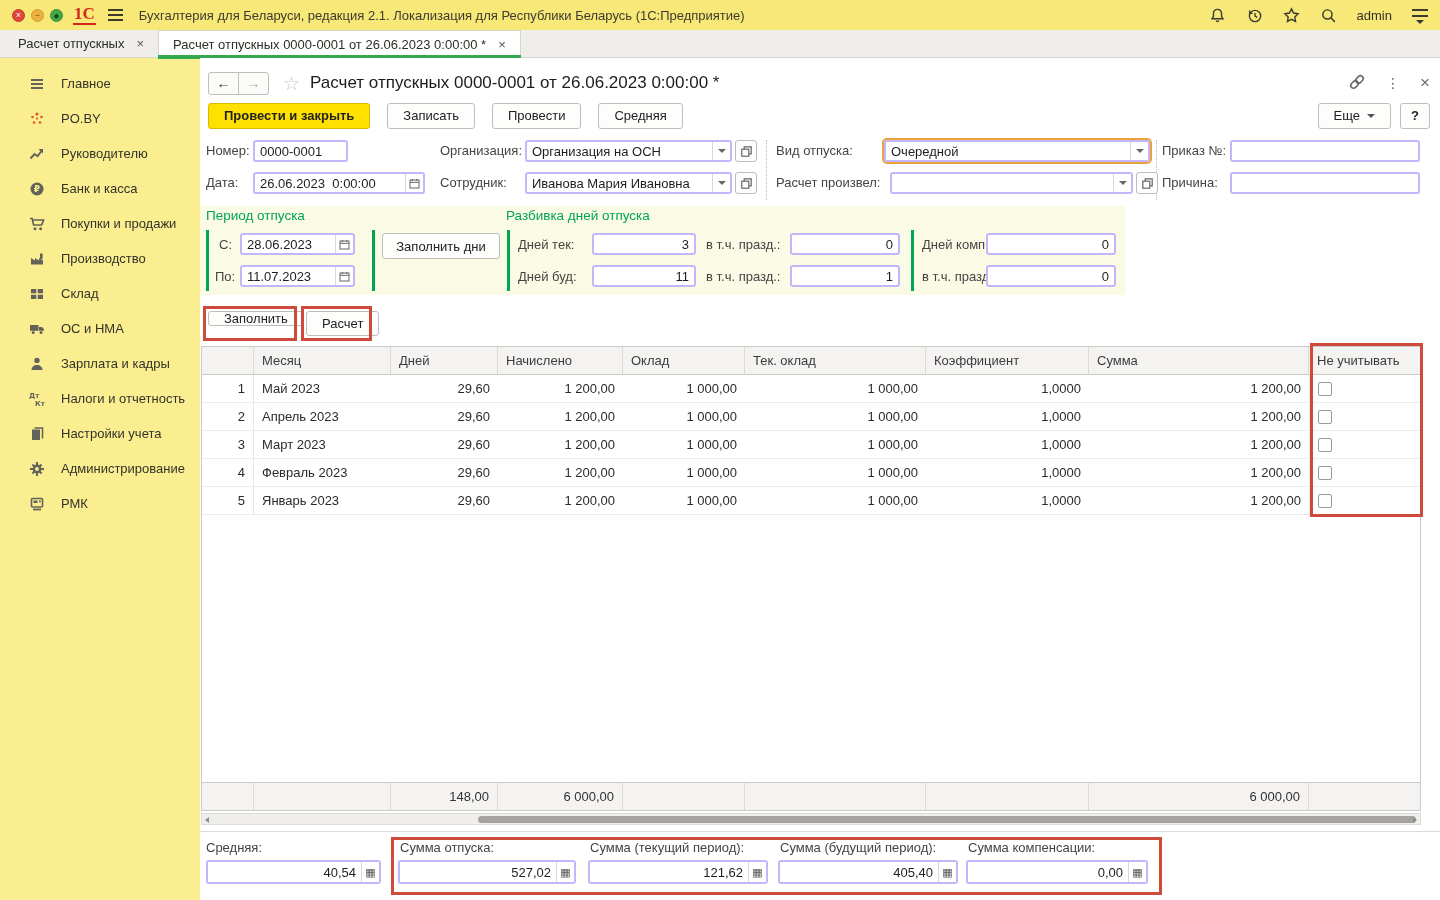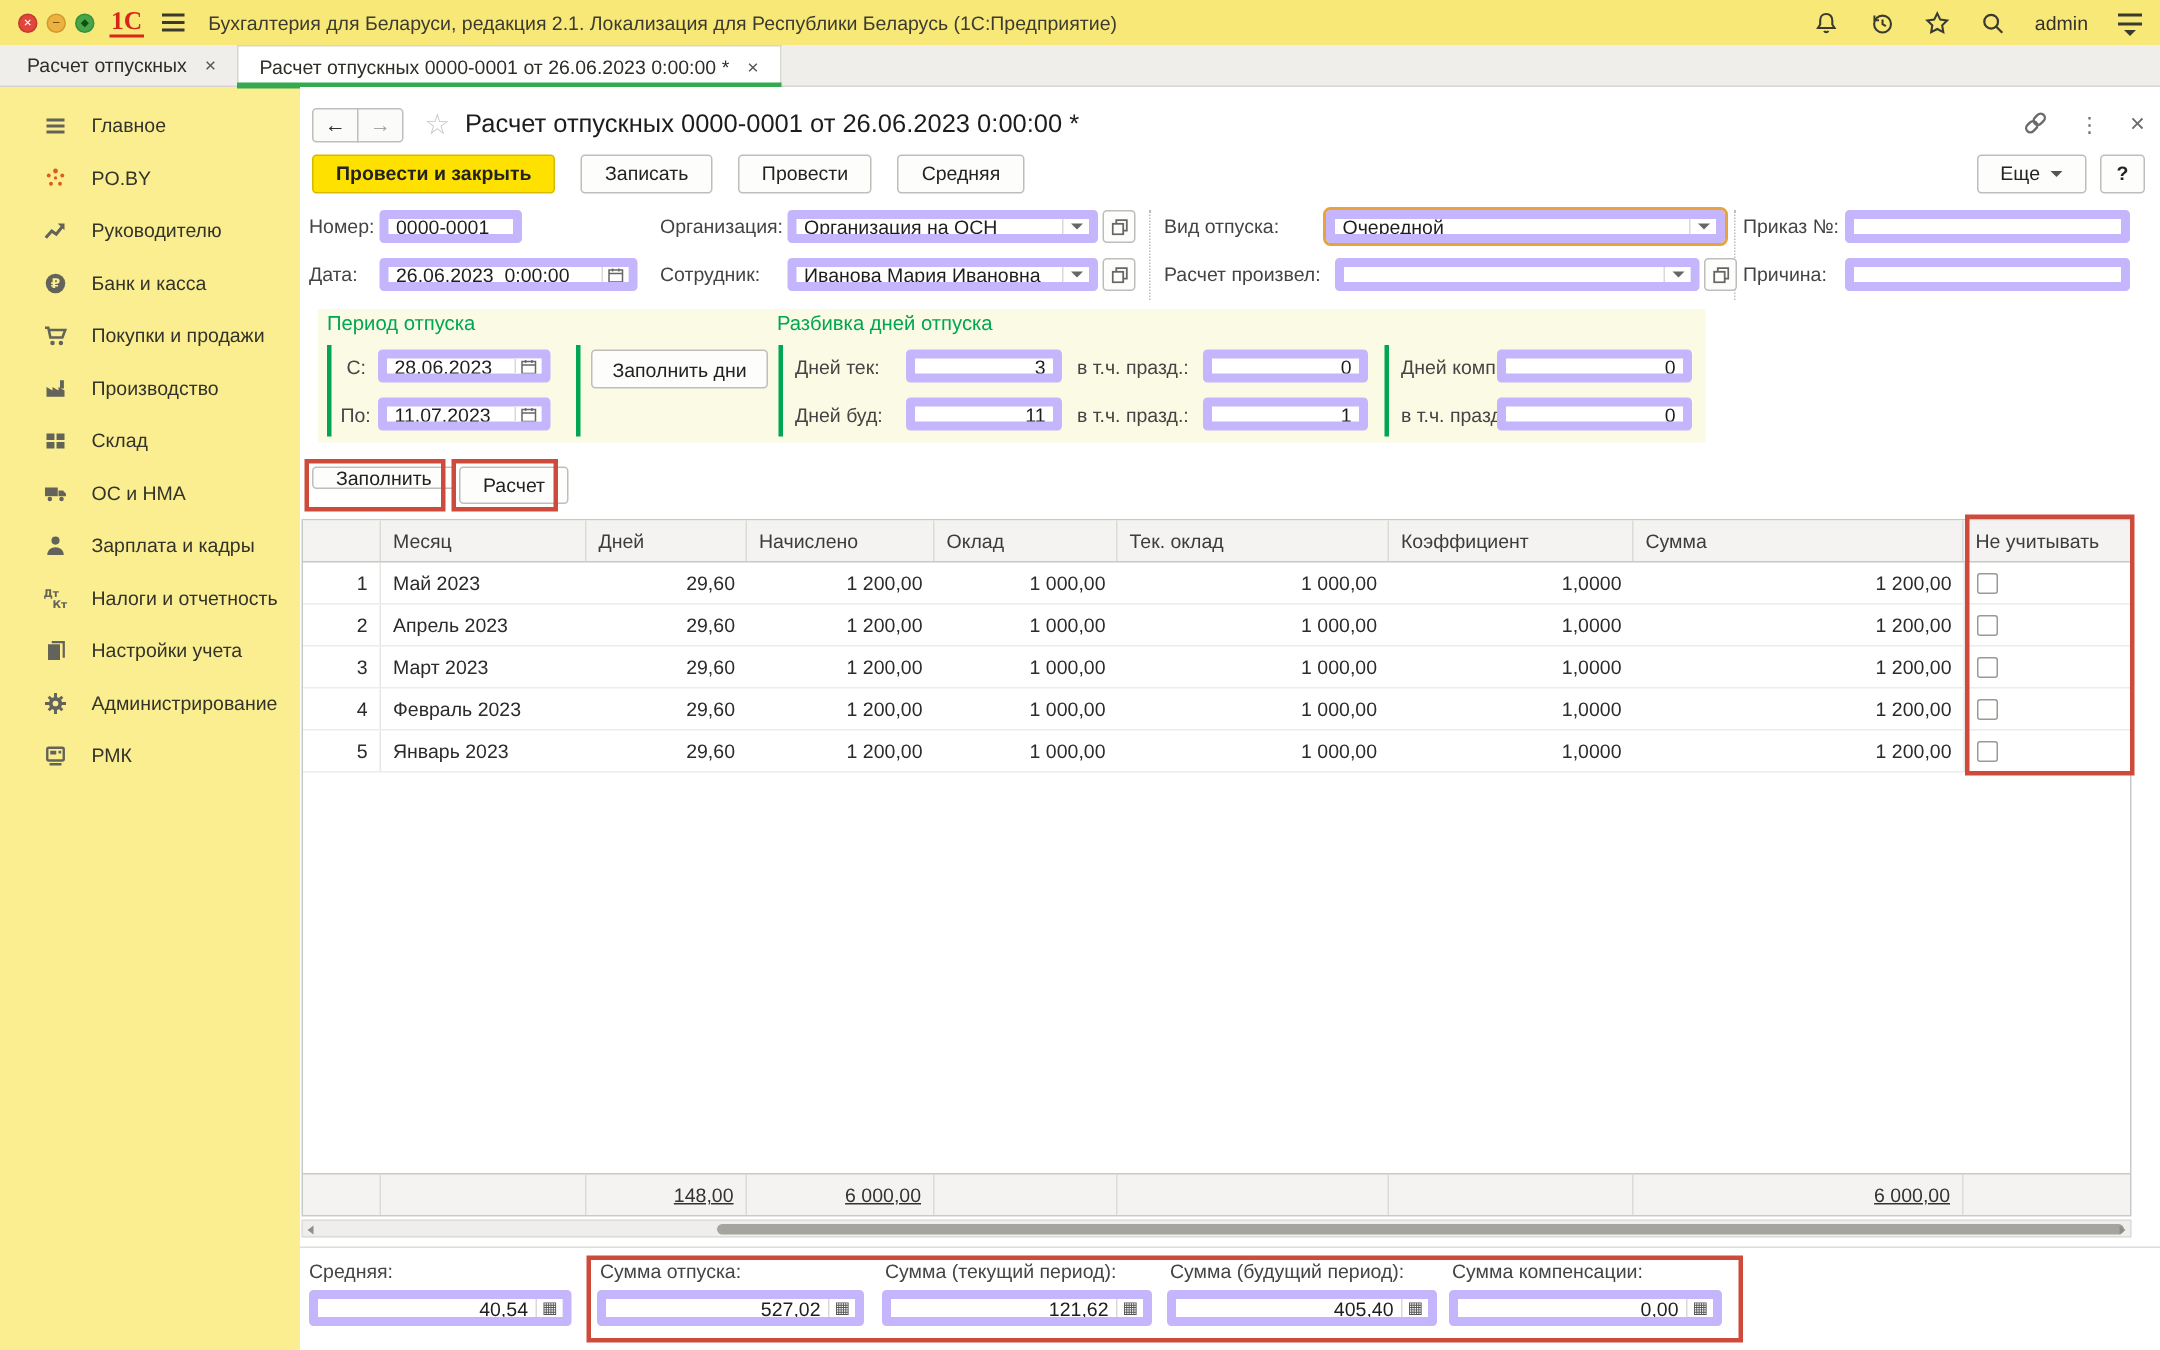--- a/index.html
+++ b/index.html
@@ -53,32 +53,32 @@
   .toolbar { position:absolute; top:44px; left:8px; right:10px; height:27px; display:flex; align-items:center; gap:17px; }
   .btn { height:26px; padding:0 15px; background:#FDFDFC; border:1px solid #BFBEBA; border-radius:3px; display:inline-flex; align-items:center; justify-content:center; color:#222; white-space:nowrap; }
   .btn-primary { background:#FFE100; border-color:#D5BA00; font-weight:bold; }
   .toolbar-right { margin-left:auto; display:flex; gap:9px; }
   .caret { display:inline-block; margin-left:7px; width:0; height:0; border-left:4px solid transparent; border-right:4px solid transparent; border-top:4px solid #555; }
   .btn-help { width:30px; padding:0; font-weight:bold; }
 
   
   .fields { position:absolute; top:82px; left:0; right:0; height:66px; }
   .flabel { position:absolute; color:#444; line-height:22px; white-space:nowrap; }
-  .ibox { position:absolute; height:22px; border:6px solid #c4b5fd; border-radius:3px; background:#fff; display:flex; align-items:stretch; overflow:hidden; }
+  .ibox { position:absolute; height:22px; border:2px solid #c4b5fd; border-radius:3px; background:#fff; display:flex; align-items:stretch; overflow:hidden; }
   .ibox input { border:none; outline:none; flex:1; min-width:0; font:inherit; color:#1e1e1e; padding:0 5px; background:transparent; }
   .ibox input.ra { text-align:right; }
   .sq-btn { width:18px; display:flex; align-items:center; justify-content:center; border-left:1px solid #D9D9D6; background:#fff; flex:none; }
   .sq-btn .dn { width:0; height:0; border-left:4px solid transparent; border-right:4px solid transparent; border-top:4px solid #666; }
   .calc-g { font-size:11px; color:#555; line-height:1; }
   .open-btn { position:absolute; width:22px; height:22px; border:1px solid #BDBDBD; border-radius:3px; background:#FDFDFC; display:flex; align-items:center; justify-content:center; }
   .focus-ring { outline:2px solid #E8A33C; }
   .vsep-dashed { position:absolute; border-left:1px dotted #BDBDBD; }
 
   
-  .panel { position:absolute; top:148px; left:12px; width:925px; height:89px; background:#FBFAE4; }
+  .panel { position:absolute; top:148px; left:0; width:925px; height:89px; background:#FBFAE4; }
   .panel-h { position:absolute; top:2px; color:#00A651; font-size:13.5px; }
   .gbar { position:absolute; width:3px; top:24px; height:61px; background:#00A651; }
   .panel .flabel { line-height:23px; }
 
   
   .red-rect { position:absolute; border:3px solid #CE4A3B; pointer-events:none; z-index:6; }
   .act-btn { position:absolute; z-index:2; }
 
   
   .table { position:absolute; top:288px; left:1px; width:1220px; height:465px; border:1px solid #C9C9C5; display:flex; flex-direction:column; background:#fff; }
@@ -87,21 +87,21 @@
   .t-head .c { border-right:1px solid #DCDBD7; display:flex; align-items:center; padding:0 8px; color:#3c3c3c; overflow:hidden; white-space:nowrap; }
   .t-head .c:last-child { border-right:none; }
   .t-row { height:28px; border-bottom:1px solid #ECECEA; flex:none; }
   .t-row .c { display:flex; align-items:center; padding:0 8px; color:#2b2b2b; white-space:nowrap; overflow:hidden; }
   .c.ra { justify-content:flex-end; }
   .c.numc { justify-content:flex-end; border-right:1px solid #E6E6E2; }
   .c.cbc { border-left:1px solid #E6E6E2; }
   .cb { width:14px; height:14px; border:1px solid #9A9A94; border-radius:2px; background:#fff; }
   .t-fill { flex:1; }
   .t-foot { background:#F4F3F1; border-top:1px solid #C9C9C5; height:28px; flex:none; }
-  .t-foot .c { border-right:1px solid #DCDBD7; display:flex; align-items:center; justify-content:flex-end; padding:4px 8px; color:#333;text-decoration:underline; }
+  .t-foot .c { border-right:1px solid #DCDBD7; display:flex; align-items:center; justify-content:flex-end; padding:4px 8px; color:#333; }
   .t-foot .c:last-child { border-right:none; }
 
   
   .hscroll { position:absolute; top:755px; left:1px; width:1220px; height:12px; background:#EFEEEC; border:1px solid #DDDCD8; }
   .hs-thumb { position:absolute; top:2px; left:276px; width:938px; height:7px; background:#A5A49F; border-radius:4px; }
   .hs-arrow { position:absolute; top:3px; width:0; height:0; border-top:3px solid transparent; border-bottom:3px solid transparent; }
   .hs-left  { left:3px;  border-right:4px solid #8f8f8a; }
   .hs-right { right:3px; border-left:4px solid #8f8f8a; }
 
   

